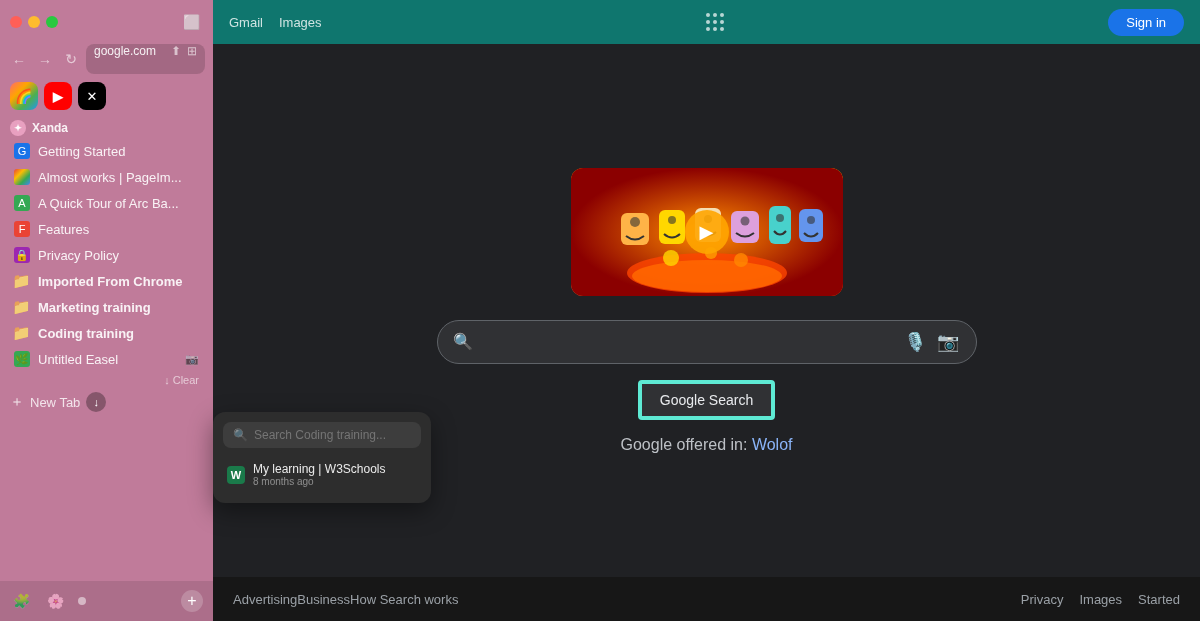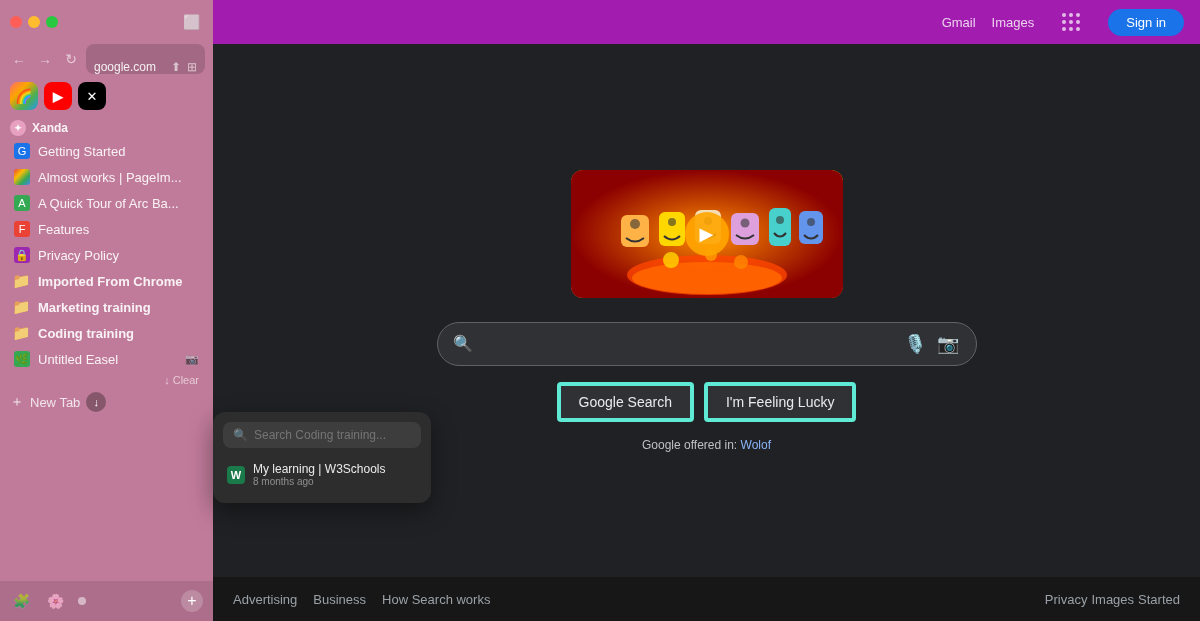--- a/index.html
+++ b/index.html
@@ -59,21 +59,21 @@
       cursor: pointer;
       border-radius: 4px;
     }
 
     .address-bar {
       margin: 0 8px 6px;
       height: 30px;
       background: rgba(0,0,0,0.15);
       border-radius: 8px;
       display: flex;
-      align-items: flex-end;
+      align-items: flex-start;
       padding: 0 8px;
       gap: 6px;
     }
     .address-text {
       font-size: 12px;
       color: rgba(255,255,255,0.9);
       flex: 1;
     }
     .address-action {
       color: rgba(255,255,255,0.6);
@@ -298,26 +298,26 @@
     .main-content {
       flex: 1;
       background: #1e1e1e;
       display: flex;
       flex-direction: column;
       position: relative;
     }
 
     .browser-chrome {
       height: 44px;
-      background: #a21caf;
+      background: #0f766e;
       display: flex;
       align-items: center;
       padding: 0 16px;
       gap: 28px;
-      justify-content: flex-end;
+      justify-content: space-between;
     }
 
     .top-bar-links {
       display: flex;
       align-items: center;
       gap: 16px;
       font-size: 13px;
       color: rgba(255,255,255,0.8);
     }
     .top-bar-link { cursor: pointer; }
@@ -414,35 +414,35 @@
       background: #303134;
       color: #e8eaed;
       border: 4px solid #5eead4;
       border-radius: 4px;
       padding: 8px 18px;
       font-size: 14px;
       cursor: pointer;
     }
 
     .offered-in {
-      font-size: 12px;
+      font-size: 16px;
       color: #bdc1c6;
     }
     .offered-link { color: #8ab4f8; cursor: pointer; }
 
     .google-footer {
       height: 44px;
       background: #171717;
       display: flex;
       align-items: center;
       padding: 0 20px;
       width: 100%;
     }
-    .footer-left { display: flex; gap: 16px; font-size: 13px; color: #9aa0a6; }
-    .footer-right { margin-left: auto; display: flex; gap: 4px; font-size: 13px; color: #9aa0a6; }
+    .footer-left { display: flex; font-size: 13px; color: #9aa0a6; }
+    .footer-right { margin-left: auto; display: flex; gap: 16px; font-size: 13px; color: #9aa0a6; }
     .footer-link { cursor: pointer; }
   </style>
 </head>
 <body>
 
 <div class="sidebar">
 
   <div class="sidebar-titlebar">
     <div class="traffic-lights">
       <div class="traffic-light tl-red"></div>
@@ -635,21 +635,20 @@
     <div class="search-container">
       <div class="search-bar">
         <span class="search-glass">🔍</span>
         <input class="search-input" type="text" style="">
         <span class="search-voice">🎙️</span>
         <span class="search-lens">📷</span>
       </div>
 
       <div class="search-buttons">
         <button class="search-btn">Google Search</button>
-        <button class="search-btn">I'm Feeling Lucky</button>
       </div>
 
       <div class="offered-in">
         <span>Google offered in:</span>
         <span class="offered-link">Wolof</span>
       </div>
     </div>
   </div>
 
   <div class="google-footer">

